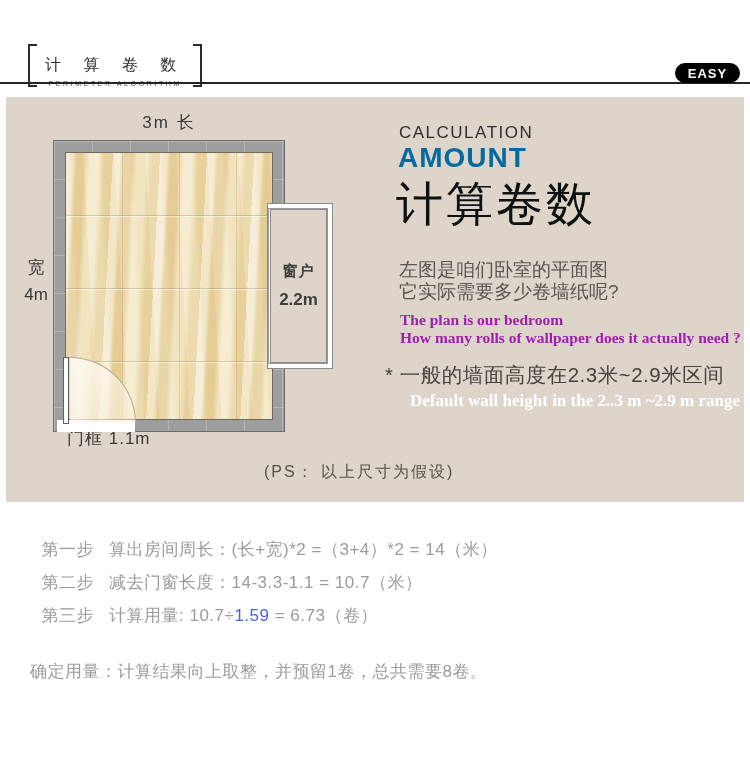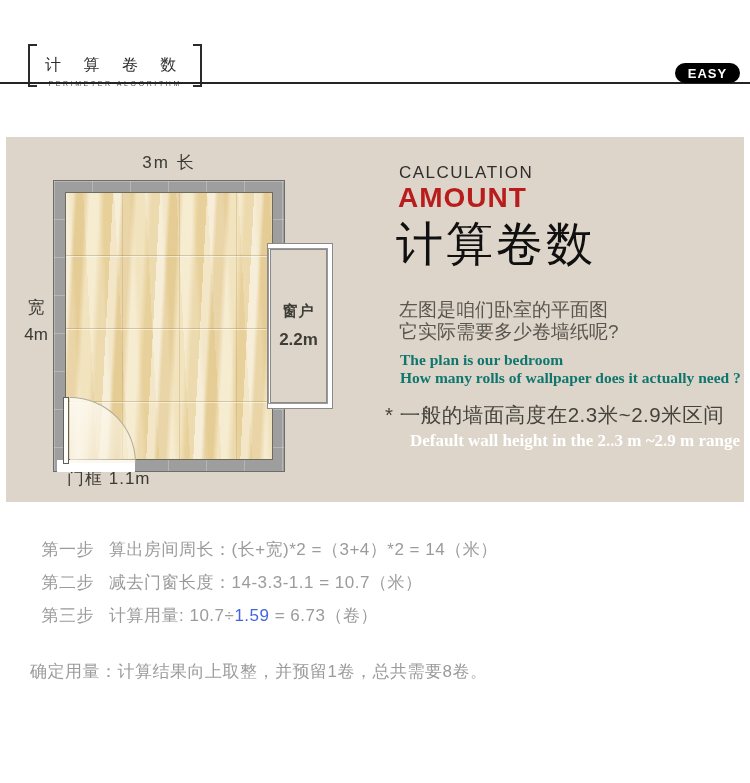--- a/index.html
+++ b/index.html
@@ -13,21 +13,21 @@
   .bracket.r { border-left:none; margin-left:8px; }
   .brand-text { text-align:center; padding-top:3px; }
   .brand-cn { font-size:16px; color:#2e2e2e; letter-spacing:9px; white-space:nowrap;margin-top:8px; }
   .brand-en { font-size:7px; color:#4a4a4a; letter-spacing:2.6px; margin-top:4px; white-space:nowrap; }
   .header-line { position:absolute; left:0; top:82px; width:750px; height:2px; background:#242424; }
   .easy-badge { position:absolute; left:675px; top:63px; width:65px; height:20px; background:#000;
                 color:#fff; font-size:13px; font-weight:bold; letter-spacing:1px;
                 display:flex; align-items:center; justify-content:center;border-radius:10px; }
 
   
-  .panel { position:absolute; left:6px; top:97px; width:738px; height:405px; background:#ddd5ca;margin-top:40px; }
+  .panel { position:absolute; left:6px; top:97px; width:738px; height:405px; background:#ddd5ca; }
 
   
   .fp-top-label { position:absolute; left:47px; top:14px; width:232px; text-align:center;
                   font-size:17px; font-weight:500; color:#3b3a34; letter-spacing:2px; }
   .room { position:absolute; left:47px; top:43px; width:232px; height:292px;
           background:
             repeating-linear-gradient(to right, rgba(255,255,255,.25) 0 1px, transparent 1px 38px),
             repeating-linear-gradient(to bottom, rgba(255,255,255,.25) 0 1px, transparent 1px 38px),
             #9e9e9e;
           border:1px solid #6c6c6c; }
@@ -53,25 +53,25 @@
                   justify-content:center; gap:9px; }
   .window-cn { font-size:15px; color:#3f3d37; letter-spacing:1px; }
   .window-num { font-size:17px; color:#3f3d37; }
   .fp-left-label { position:absolute; left:8px; top:157px; width:44px; text-align:center;
                    font-size:17px; color:#3b3a34; line-height:27px; }
   .fp-door-label { position:absolute; left:61px; top:330px; font-size:17px; color:#3b3a34; letter-spacing:1px; }
   .ps-note { position:absolute; left:258px; top:365px; font-size:16px; color:#55524a; letter-spacing:2px; }
 
   
   .h-en1 { position:absolute; left:393px; top:26px; font-size:17px; letter-spacing:1.5px; color:#2f2e2b; }
-  .h-en2 { position:absolute; left:392px; top:45px; font-size:28px; font-weight:bold; letter-spacing:1px; color:#b91c1c; }
+  .h-en2 { position:absolute; left:392px; top:45px; font-size:28px; font-weight:bold; letter-spacing:1px; color:#0369a1; }
   .h-cn  { position:absolute; left:390px; top:76px; font-size:47px; font-weight:300; letter-spacing:3px; color:#101010; }
   .desc-cn { position:absolute; left:393px; top:162px; font-size:19px; line-height:21.5px; color:#595650; }
   .desc-en { position:absolute; left:394px; top:214px; font-family:"Liberation Serif", serif; font-weight:bold;
-             font-size:15.5px; line-height:17.5px; color:#0f766e; }
+             font-size:15.5px; line-height:17.5px; color:#a21caf; }
   .note-cn { position:absolute; left:379px; top:264px; font-size:20.5px; color:#45433c; letter-spacing:0.5px; }
   .note-en { position:absolute; left:404px; top:294px; font-family:"Liberation Serif", serif; font-weight:bold;
              font-size:17px; color:#ffffff; }
 
   
   .steps { position:absolute; left:0; top:502px; width:750px; height:281px; background:#fff;text-align:right; }
   .step-row { position:absolute; left:30px; font-size:17px; color:#9b9b9b; letter-spacing:0.5px; white-space:nowrap; }
   .step-label { display:inline-block; width:64px; margin-right:15px; }
   .hl { color:#4365e1; }
   .conclusion { position:absolute; left:30px; top:158px; font-size:17px; color:#9b9b9b; letter-spacing:0.5px; white-space:nowrap; }

